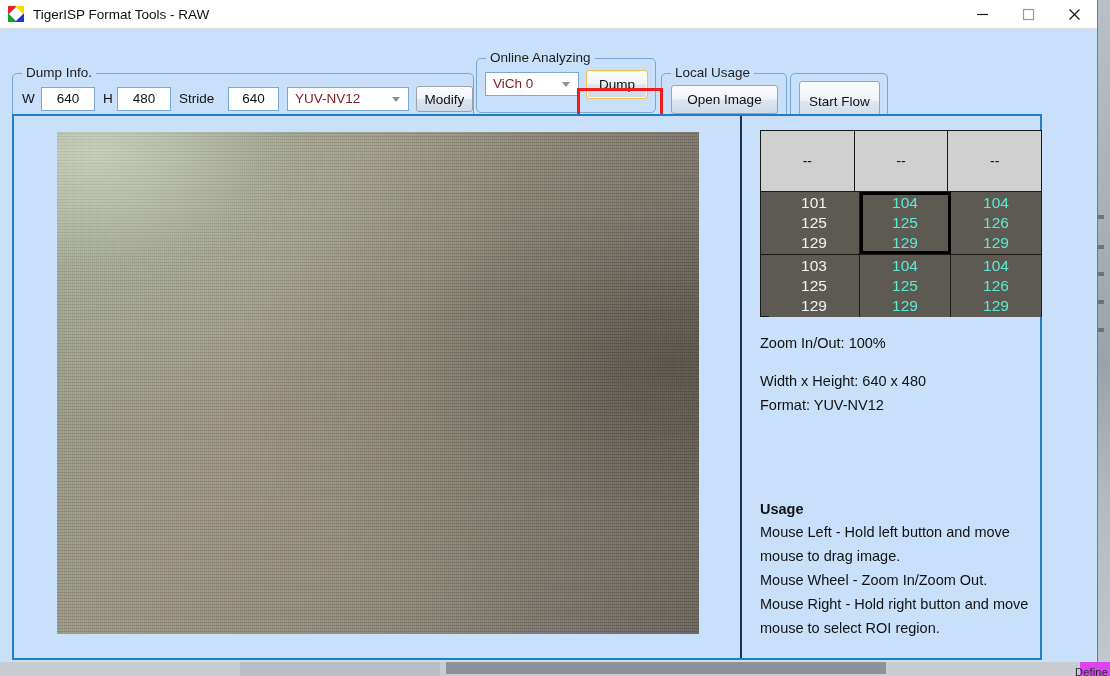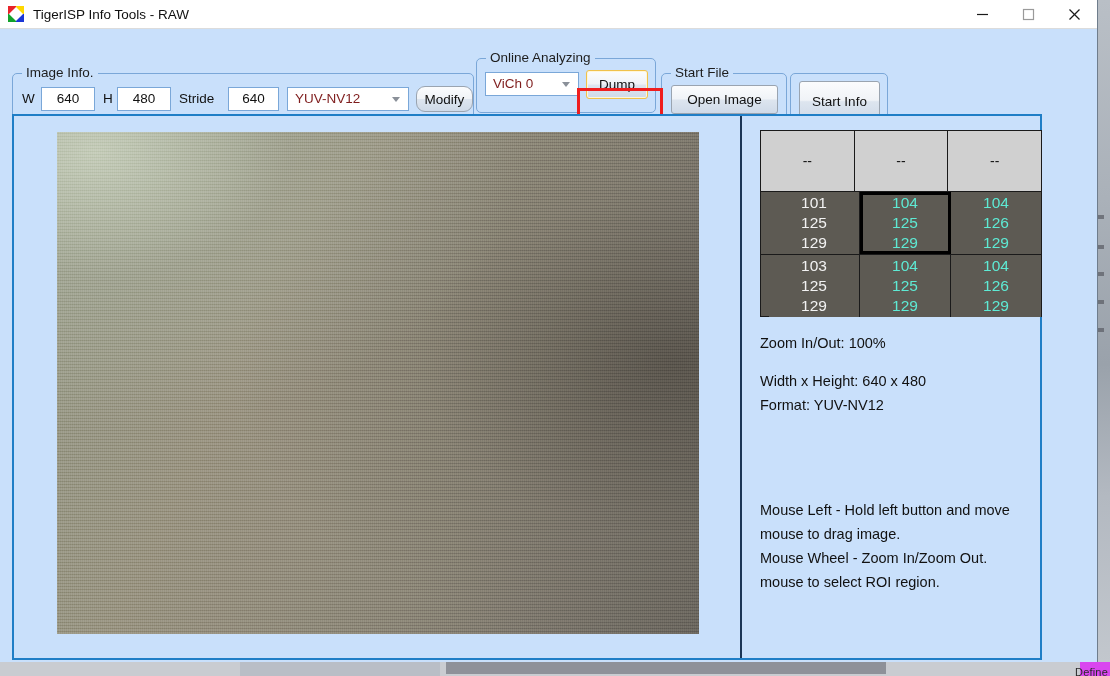--- a/index.html
+++ b/index.html
@@ -140,21 +140,21 @@
 <div id="win">
 
   <div id="titlebar">
     <div id="appicon">
       <span class="q q1"></span>
         <span class="q q2"></span>
       <span class="q q3"></span>
         <span class="q q4"></span>
       <span class="dia"></span>
     </div>
-    <div id="wintitle">TigerISP Info Tools - RAW</div>
+    <div id="wintitle">TigerISP Format Tools - RAW</div>
     <div id="wbtns">
       <div class="wbtn">
         <svg width="13" height="13" viewBox="0 0 13 13">
             <line x1="1" y1="6.5" x2="12" y2="6.5" stroke="#1a1a1a" stroke-width="1.2"></line>
           </svg>
       </div>
       <div class="wbtn">
         <svg width="13" height="13" viewBox="0 0 13 13">
             <rect x="1.5" y="1.5" width="10" height="10" fill="none" stroke="#9a9a9a" stroke-width="1.2"></rect>
           </svg>
@@ -164,50 +164,50 @@
             <line x1="1.5" y1="1.5" x2="11.5" y2="11.5" stroke="#1a1a1a" stroke-width="1.2"></line>
             <line x1="11.5" y1="1.5" x2="1.5" y2="11.5" stroke="#1a1a1a" stroke-width="1.2"></line>
           </svg>
       </div>
     </div>
   </div>
 
   <div id="toolbar">
 
     <div class="grp" id="grp-image">
-      <span class="cap">Image Info.</span>
+      <span class="cap">Dump Info.</span>
       <span class="lbl" style="left:9px;top:17px;">W</span>
       <span class="tbox" style="left:28px;top:13px;width:54px;">640</span>
       <span class="lbl" style="left:90px;top:17px;">H</span>
       <span class="tbox" style="left:104px;top:13px;width:54px;">480</span>
       <span class="lbl" style="left:166px;top:17px;">Stride</span>
       <span class="tbox" style="left:215px;top:13px;width:51px;">640</span>
       <span class="combo" style="left:274px;top:13px;width:122px;">
         <span class="txt">YUV-NV12</span>
         <span class="arw"></span>
       </span>
-      <span class="btn" style="left:403px;top:12px;width:57px;height:26px;border-radius:9px;">Modify</span>
+      <span class="btn" style="left:403px;top:12px;width:57px;height:26px;">Modify</span>
     </div>
 
     <div class="grp" id="grp-online">
       <span class="cap">Online Analyzing</span>
       <span class="combo" style="left:8px;top:13px;width:94px;">
         <span class="txt">ViCh 0</span>
         <span class="arw"></span>
       </span>
       <span class="btn focus" style="left:109px;top:11px;width:62px;height:29px;">Dump</span>
     </div>
 
     <div class="grp" id="grp-local">
-      <span class="cap">Start File</span>
+      <span class="cap">Local Usage</span>
       <span class="btn" style="left:9px;top:11px;width:107px;height:29px;">Open Image</span>
     </div>
 
     <div class="grp" id="grp-flow">
-      <span class="btn" style="left:8px;top:7px;width:81px;height:40px;">Start Info</span>
+      <span class="btn" style="left:8px;top:7px;width:81px;height:40px;">Start Flow</span>
     </div>
 
     <div id="redbox"></div>
   </div>
 
   <div id="panel">
 
     <div id="imgwrap">
       <div id="photo">
         <div id="grain"></div>
@@ -269,21 +269,23 @@
       </div>
 
       <div id="info">
         <div class="ln">Zoom In/Out: 100%</div>
         <div class="gap"></div>
         <div class="ln">Width x Height: 640 x 480</div>
         <div class="ln">Format: YUV-NV12</div>
       </div>
 
       <div id="usage">
+        <div class="ttl">Usage</div>
         <div class="ln">Mouse Left - Hold left button and move</div>
         <div class="ln">mouse to drag image.</div>
         <div class="ln">Mouse Wheel - Zoom In/Zoom Out.</div>
+        <div class="ln">Mouse Right - Hold right button and move</div>
         <div class="ln">mouse to select ROI region.</div>
       </div>
 
     </div>
   </div>
 </div>
 
 </body></html>

